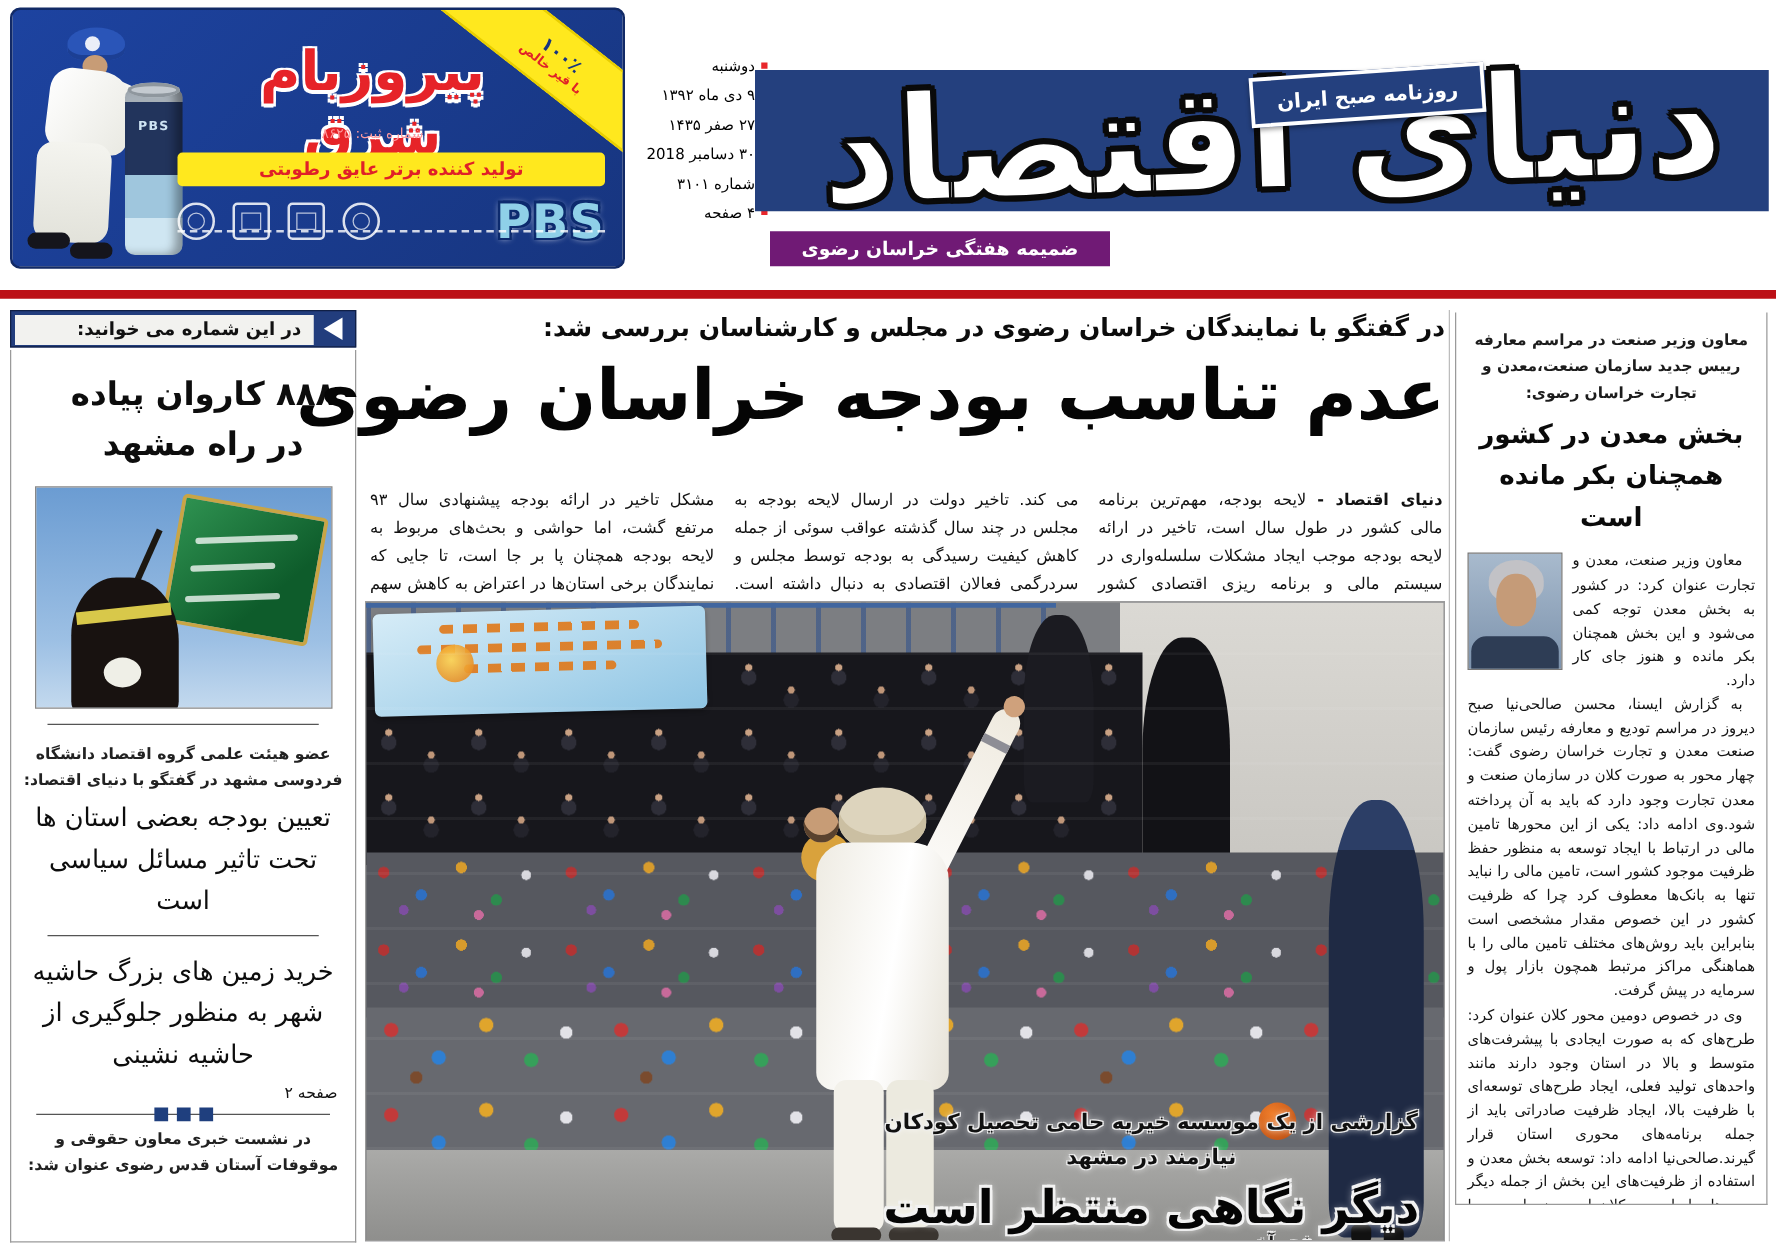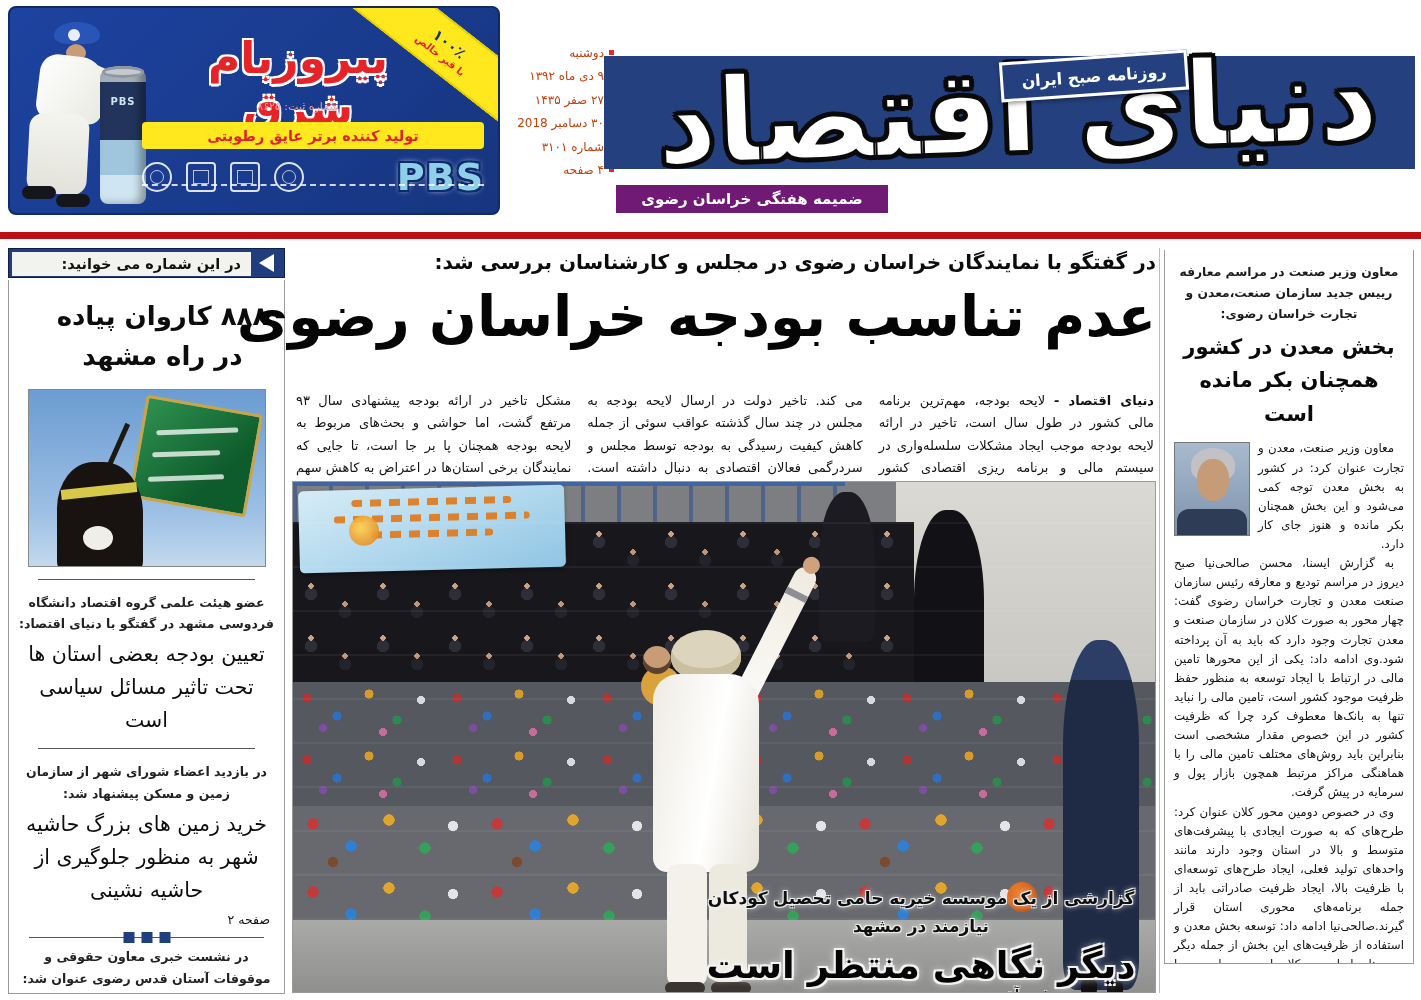--- a/index.html
+++ b/index.html
@@ -34,21 +34,21 @@
   .w-legs { position:absolute; left:6px; top:96px; width:60px; height:80px; background:linear-gradient(#f4f4ef,#e2e2da); border-radius:14px; transform:rotate(3deg); }
   .w-shoe1 { position:absolute; left:0px; top:168px; width:34px; height:13px; background:#15151c; border-radius:7px; }
   .w-shoe2 { position:absolute; left:34px; top:176px; width:34px; height:13px; background:#15151c; border-radius:7px; }
   .roll { position:absolute; left:78px; top:52px; width:46px; height:134px; border-radius:8px;
     background:linear-gradient(180deg,#a7b0b8 0 12px,#22345c 12px 52%,#9fc6dd 52% 78%,#cfe6f2 78%); box-shadow:inset -6px 0 8px rgba(0,0,0,.35); }
   .roll::before { content:""; position:absolute; left:2px; top:-4px; width:42px; height:12px; background:#c4cad0; border-radius:50%; box-shadow:inset 0 0 0 3px #8f979e; }
   .roll-brand { position:absolute; left:0; right:0; top:26px; text-align:center; color:#cfe4f4; font-size:10px; font-weight:bold; letter-spacing:1px; }
 
   
   .dates { position:absolute; left:492px; top:42px; width:122px; direction:rtl; text-align:right; }
-  .dates .d { font-size:12px; color:#c2410c; line-height:1.95; white-space:nowrap; }
+  .dates .d { font-size:12px; color:#000000; line-height:1.95; white-space:nowrap; }
   .dates .sq { display:inline-block; width:5px; height:5px; background:#e8262b; margin-left:5px; vertical-align:2px; }
   .band { position:absolute; left:604px; top:56px; width:811px; height:113px; background:#24407e; }
   .cal-title { position:absolute; left:620px; top:2px; width:795px; height:222px; line-height:218px; text-align:center;
     font-size:116px; font-weight:bold; color:#fff; direction:rtl; transform:rotate(-2deg); letter-spacing:-4px;
     -webkit-text-stroke:2px #0a0a0a;
     text-shadow:-3px -3px 0 #0a0a0a,3px -3px 0 #0a0a0a,-3px 3px 0 #0a0a0a,3px 3px 0 #0a0a0a,0 -4px 0 #0a0a0a,0 4px 0 #0a0a0a,-4px 0 0 #0a0a0a,4px 0 0 #0a0a0a; }
   .morning { position:absolute; left:1000px; top:56px; width:188px; height:40px; border:3px solid #fff; background:#24407e;
     display:flex; align-items:center; justify-content:center; color:#fff; font-weight:bold; font-size:16px; transform:rotate(-4deg); direction:rtl; box-shadow:0 2px 4px rgba(0,0,0,.4); }
   .supp { position:absolute; left:616px; top:185px; width:272px; height:28px; background:#701a75; color:#fff; font-weight:bold; font-size:15px;
     display:flex; align-items:center; justify-content:center; direction:rtl; }
@@ -225,21 +225,20 @@
             <i></i>
             <i></i>
             <i></i>
           </div>
         <div class="pilgrim"></div>
       </div>
       <div class="toc-div"></div>
       <div class="toc-k">عضو هیئت علمی گروه اقتصاد دانشگاه فردوسی مشهد در گفتگو با دنیای اقتصاد:</div>
       <div class="toc-h2">تعیین بودجه بعضی استان ها تحت تاثیر مسائل سیاسی است</div>
       <div class="toc-div"></div>
-      <div class="toc-k">در بازدید اعضاء شورای شهر از سازمان زمین و مسکن پیشنهاد شد:</div>
       <div class="toc-h2">خرید زمین های بزرگ حاشیه شهر به منظور جلوگیری از حاشیه نشینی</div>
       <div class="toc-page">صفحه ۲</div>
       <div class="div-sq">
           <span class="s3">
             <span></span>
             <span></span>
             <span></span>
           </span>
         </div>
       <div class="toc-k">در نشست خبری معاون حقوقی و موقوفات آستان قدس رضوی عنوان شد:</div>

